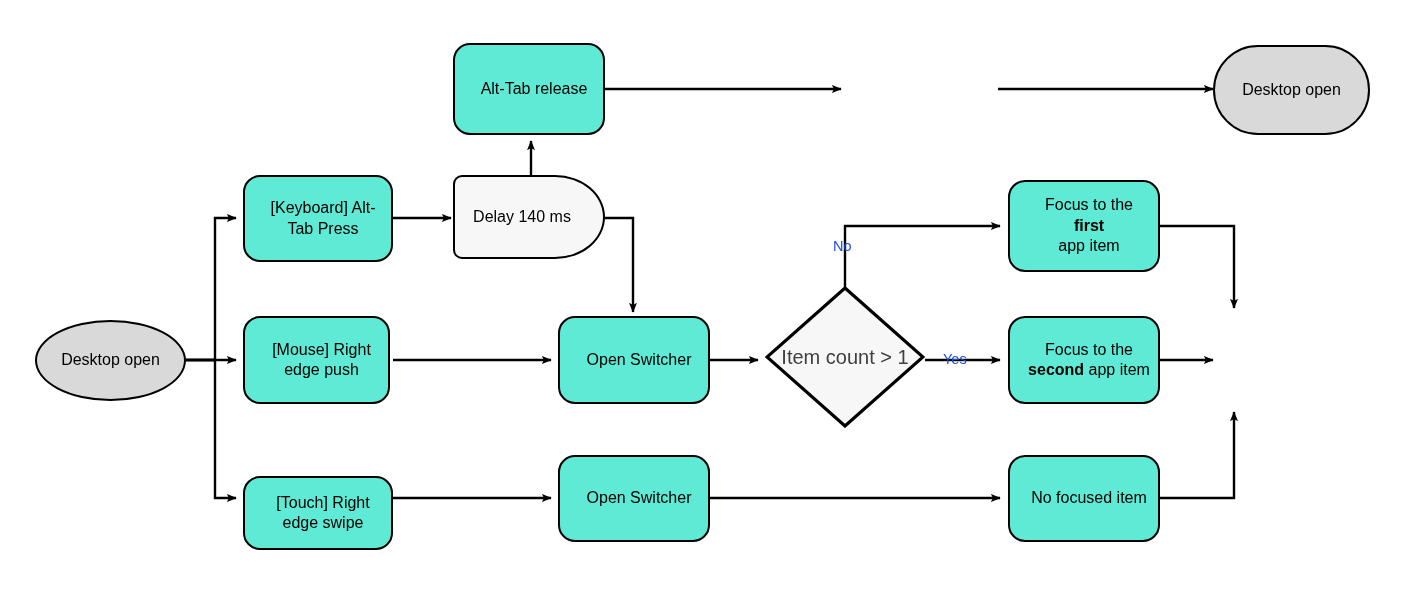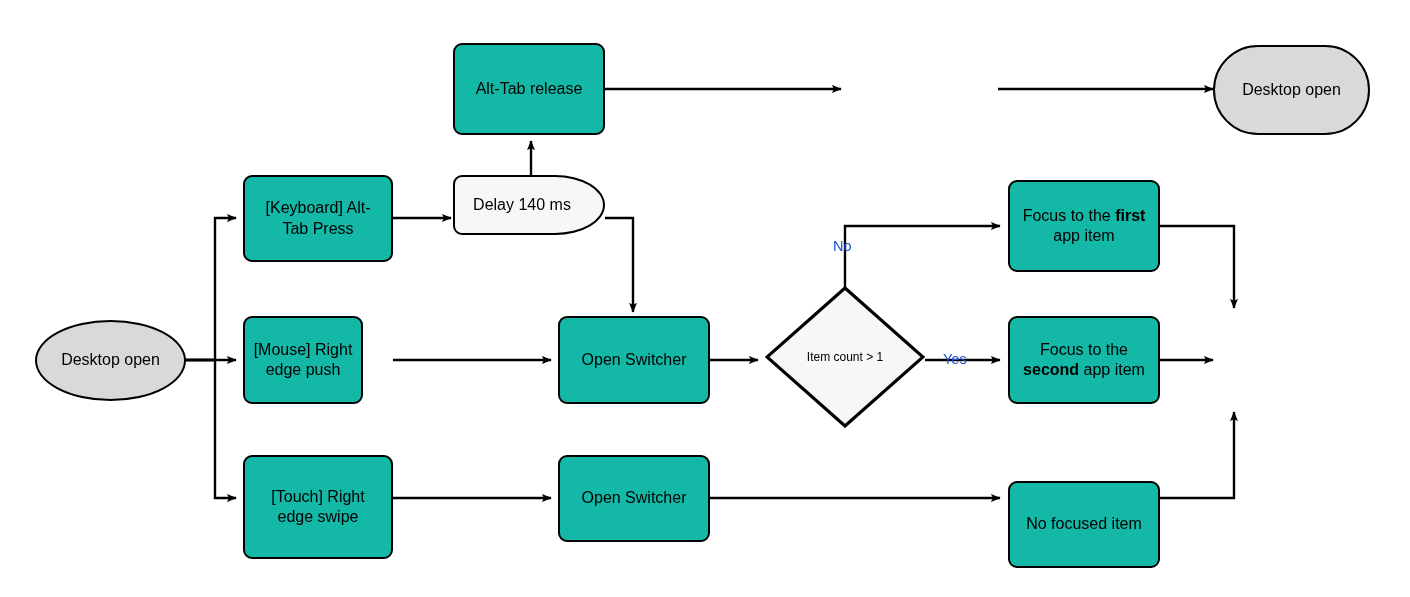--- a/index.html
+++ b/index.html
@@ -35,23 +35,24 @@
     font-size: 16px;
     line-height: 1.28;
     z-index: 5;
   }
   .node .txt {
     display: block;
     padding: 0 8px;
     white-space: pre-line;
   }
   .proc {
-    background: #14b8a6;
+    background: #5eead4;
     border: 2.6px solid #000000;
-    border-radius: 9px;
+    border-radius: 17px;
+    padding-left: 10px;
   }
   .term-ellipse {
     background: #d9d9d9;
     border: 2.8px solid #000000;
     border-radius: 50%;
   }
   .term-stadium {
     background: #d9d9d9;
     border: 2.8px solid #000000;
     border-radius: 46px / 46px;
@@ -72,22 +73,22 @@
   }
   .decision-label {
     position: absolute;
     left: 0;
     top: 0;
     width: 100%;
     height: 100%;
     display: flex;
     align-items: center;
     justify-content: center;
-    font-size: 12px;
-    color: #000000;
+    font-size: 20px;
+    color: #404040;
   }
   .edge-label {
     position: absolute;
     font-size: 14.5px;
     color: #1d4ed8;
     background: transparent;
     z-index: 6;
     white-space: nowrap;
   }
   b { font-weight: bold; }
@@ -146,31 +147,31 @@
   <div class="node term-stadium" style="left:1213px; top:45px; width:157px; height:90px;">
     <span class="txt">Desktop open</span>
   </div>
 
 
   <div class="node proc" style="left:243px; top:175px; width:150px; height:87px;">
     <span class="txt">[Keyboard] Alt-
 Tab Press</span>
   </div>
 
-  <div class="node proc" style="left:243px; top:316px; width:120px; height:88px;">
+  <div class="node proc" style="left:243px; top:316px; width:147px; height:88px;">
     <span class="txt">[Mouse] Right
 edge push</span>
   </div>
 
-  <div class="node proc" style="left:243px; top:455px; width:150px; height:104px;">
+  <div class="node proc" style="left:243px; top:476px; width:150px; height:74px;">
     <span class="txt">[Touch] Right
 edge swipe</span>
   </div>
 
-  <div class="node delay" style="left:453px; top:175px; width:152px; height:60px;">
+  <div class="node delay" style="left:453px; top:175px; width:152px; height:84px;">
     <span class="txt" style="margin-right:14px;">Delay 140 ms</span>
   </div>
 
   <div class="node proc" style="left:453px; top:43px; width:152px; height:92px;">
     <span class="txt">Alt-Tab release</span>
   </div>
 
 
   <div class="node proc" style="left:558px; top:316px; width:152px; height:88px;">
     <span class="txt">Open Switcher</span>
@@ -190,21 +191,21 @@
   <div class="node proc" style="left:1008px; top:180px; width:152px; height:92px;">
     <span class="txt"><span>Focus to the </span><b>first</b><span>
 app item</span></span>
   </div>
 
   <div class="node proc" style="left:1008px; top:316px; width:152px; height:88px;">
     <span class="txt"><span>Focus to the
 </span><b>second</b><span> app item</span></span>
   </div>
 
-  <div class="node proc" style="left:1008px; top:455px; width:152px; height:87px;margin-top:26px;">
+  <div class="node proc" style="left:1008px; top:455px; width:152px; height:87px;">
     <span class="txt">No focused item</span>
   </div>
 
   <div class="edge-label" style="left:833px; top:238px;">No</div>
 
   <div class="edge-label" style="left:943px; top:351px;">Yes</div>
 
 </div>
 
 </body></html>

